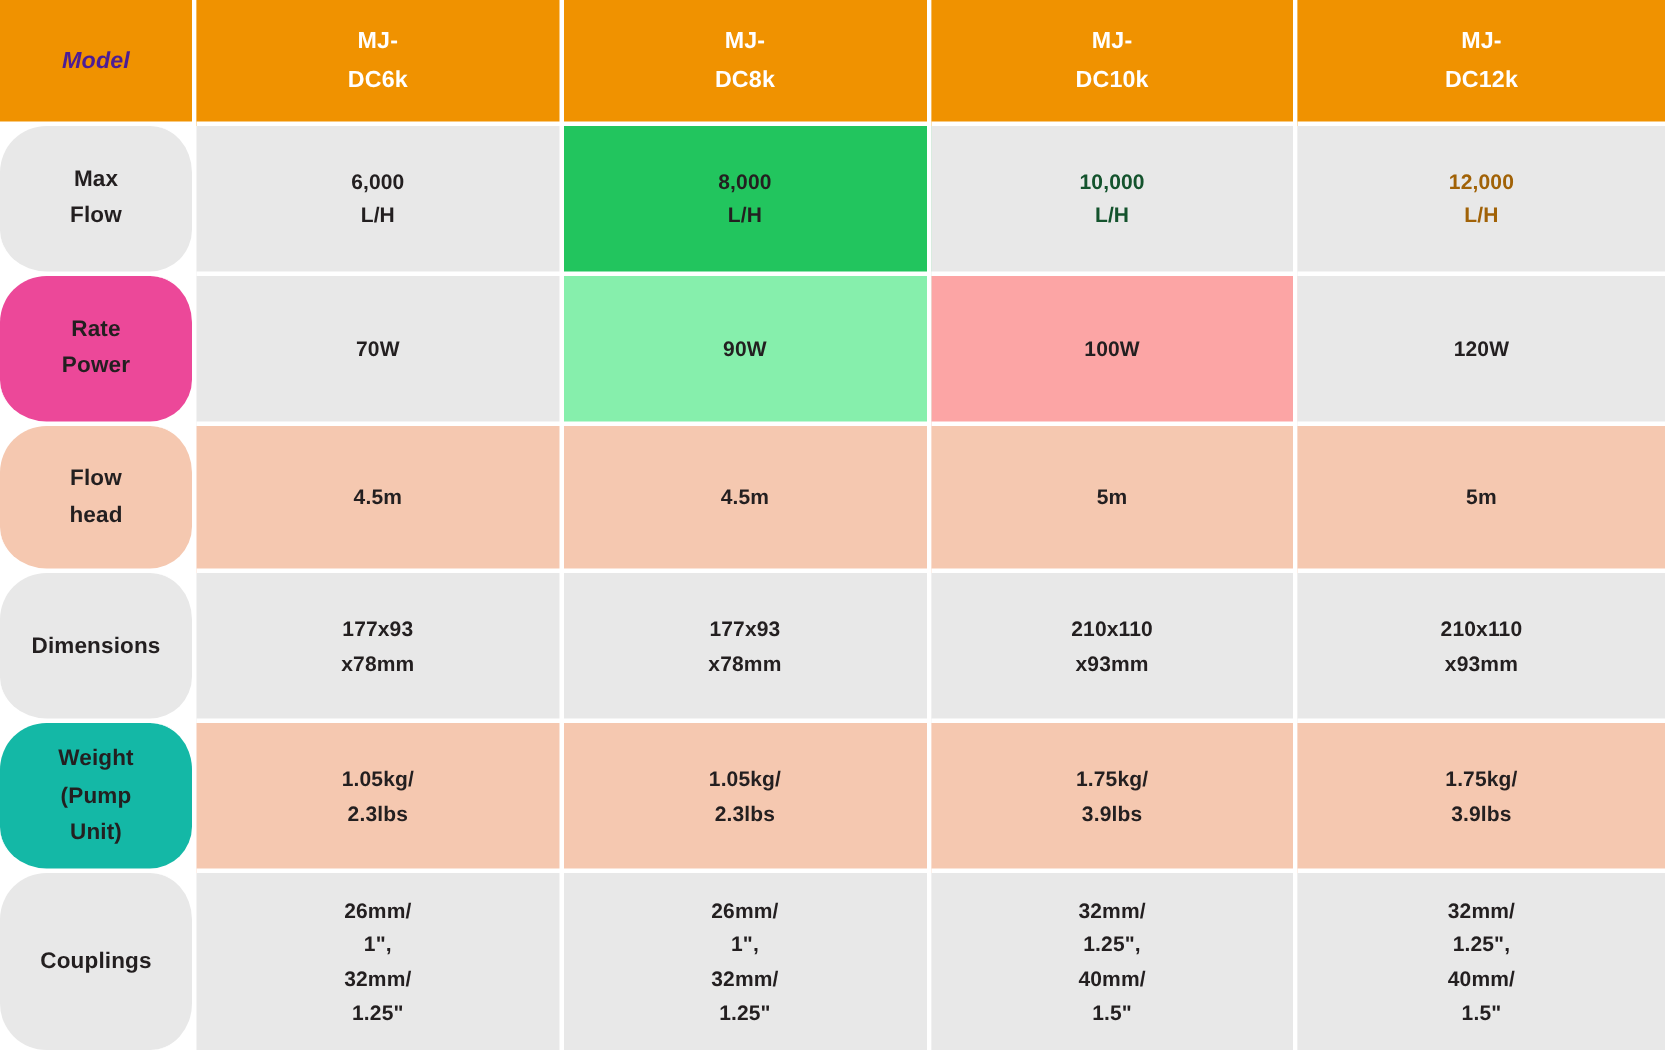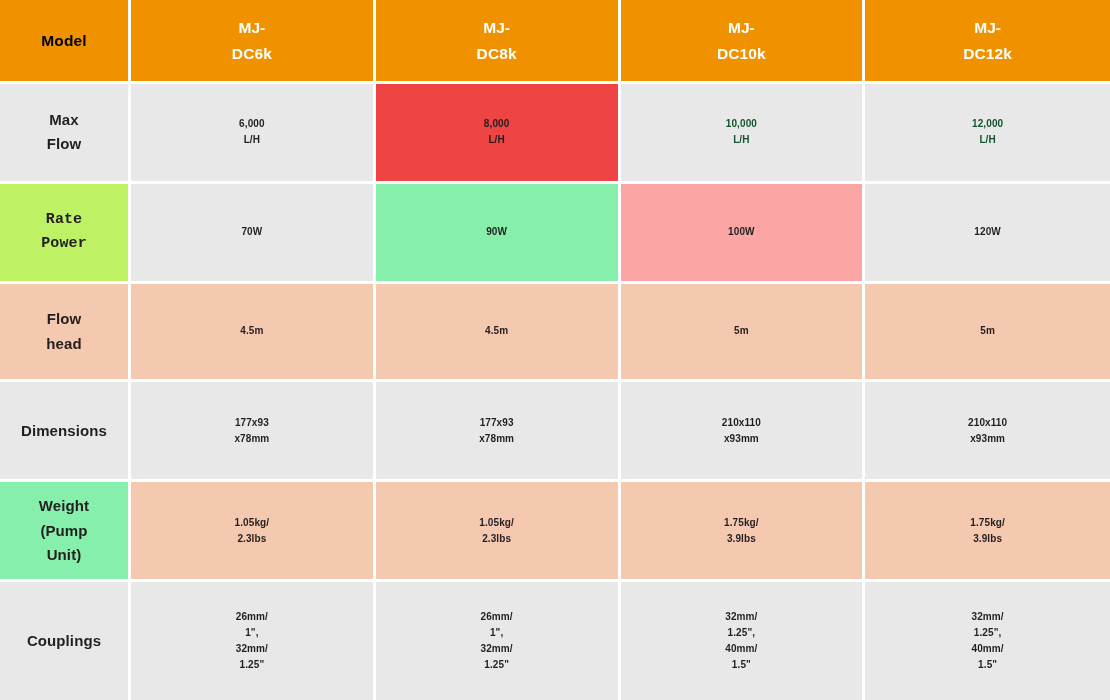--- a/index.html
+++ b/index.html
@@ -52,23 +52,24 @@
     height: 81px;
   }
   .row-header th.hdr-label { font-size: 15.5px; }
 
   
   .row-gray td  { background: #e8e8e8; }
   .row-pink td  { background: #f5c8b0; }
 
   .cell-label {
     font-size: 15px;
+    border-radius: 31px;
   }
   .cell-value {
-    font-size: 10px;
+    font-size: 14px;
   }
 
   .line { display: block; }
 
   
   .r-maxflow td     { height: 86px; }
   .r-voltage td     { height: 85px; }
   .r-ratepower td   { height: 86px; }
   .r-flowhead td    { height: 85px; }
   .r-dimensions td  { height: 86px; }
@@ -83,21 +84,21 @@
 <table id="spec-table">
   <colgroup>
     <col class="c-label">
     <col class="c-model">
     <col class="c-model">
     <col class="c-model">
     <col class="c-model">
   </colgroup>
   <thead>
     <tr class="row-header">
-      <th class="hdr-label" style="background: rgb(240, 146, 0); color: #000000; border-right-color: rgb(255, 255, 255); border-bottom-color: rgb(255, 255, 255);">
+      <th class="hdr-label" style="background: rgb(240, 146, 0); color: #4c1d95; border-right-color: rgb(255, 255, 255); border-bottom-color: rgb(255, 255, 255); font-style: italic;">
           <span class="line">Model</span>
         </th>
       <th style="background: rgb(240, 146, 0); color: rgb(255, 255, 255); border-right-color: rgb(255, 255, 255); border-bottom-color: rgb(255, 255, 255);">
           <span class="line">MJ-</span>
           <span class="line">DC6k</span>
         </th>
       <th style="background: rgb(240, 146, 0); color: rgb(255, 255, 255); border-right-color: rgb(255, 255, 255); border-bottom-color: rgb(255, 255, 255);">
           <span class="line">MJ-</span>
           <span class="line">DC8k</span>
         </th>
@@ -114,35 +115,35 @@
   <tbody>
       <tr class="row-gray r-maxflow">
         <td class="cell-label" style="background: rgb(232, 232, 232); color: rgb(35, 31, 32); border-right-color: rgb(255, 255, 255); border-bottom-color: rgb(255, 255, 255);">
           <span class="line">Max</span>
           <span class="line">Flow</span>
         </td>
         <td class="cell-value" style="background: rgb(232, 232, 232); color: rgb(35, 31, 32); border-right-color: rgb(255, 255, 255); border-bottom-color: rgb(255, 255, 255);">
           <span class="line">6,000</span>
           <span class="line">L/H</span>
         </td>
-        <td class="cell-value" style="background: #ef4444; color: rgb(35, 31, 32); border-right-color: rgb(255, 255, 255); border-bottom-color: rgb(255, 255, 255);">
+        <td class="cell-value" style="background: #22c55e; color: rgb(35, 31, 32); border-right-color: rgb(255, 255, 255); border-bottom-color: rgb(255, 255, 255);">
           <span class="line">8,000</span>
           <span class="line">L/H</span>
         </td>
         <td class="cell-value" style="background: rgb(232, 232, 232); color: #14532d; border-right-color: rgb(255, 255, 255); border-bottom-color: rgb(255, 255, 255);">
           <span class="line">10,000</span>
           <span class="line">L/H</span>
         </td>
-        <td class="cell-value" style="background: rgb(232, 232, 232); color: #14532d; border-right-color: rgb(255, 255, 255); border-bottom-color: rgb(255, 255, 255); margin-top: 40px;">
+        <td class="cell-value" style="background: rgb(232, 232, 232); color: #a16207; border-right-color: rgb(255, 255, 255); border-bottom-color: rgb(255, 255, 255); margin-top: 40px;">
           <span class="line">12,000</span>
           <span class="line">L/H</span>
         </td>
       </tr>
       <tr class="row-gray r-ratepower">
-        <td class="cell-label" style="background: #bef264; color: rgb(35, 31, 32); border-right-color: rgb(255, 255, 255); border-bottom-color: rgb(255, 255, 255); font-family: Liberation Mono, monospace;">
+        <td class="cell-label" style="background: #ec4899; color: rgb(35, 31, 32); border-right-color: rgb(255, 255, 255); border-bottom-color: rgb(255, 255, 255);">
           <span class="line">Rate</span>
           <span class="line">Power</span>
         </td>
         <td class="cell-value" style="background: rgb(232, 232, 232); color: rgb(35, 31, 32); border-right-color: rgb(255, 255, 255); border-bottom-color: rgb(255, 255, 255);">
           <span class="line">70W</span>
         </td>
         <td class="cell-value" style="background: #86efac; color: rgb(35, 31, 32); border-right-color: rgb(255, 255, 255); border-bottom-color: rgb(255, 255, 255);">
           <span class="line">90W</span>
         </td>
         <td class="cell-value" style="background: #fca5a5; color: rgb(35, 31, 32); border-right-color: rgb(255, 255, 255); border-bottom-color: rgb(255, 255, 255);">
@@ -185,21 +186,21 @@
         <td class="cell-value" style="background: rgb(232, 232, 232); color: rgb(35, 31, 32); border-right-color: rgb(255, 255, 255); border-bottom-color: rgb(255, 255, 255);">
           <span class="line">210x110</span>
           <span class="line">x93mm</span>
         </td>
         <td class="cell-value" style="background: rgb(232, 232, 232); color: rgb(35, 31, 32); border-right-color: rgb(255, 255, 255); border-bottom-color: rgb(255, 255, 255);">
           <span class="line">210x110</span>
           <span class="line">x93mm</span>
         </td>
       </tr>
       <tr class="row-pink r-weight">
-        <td class="cell-label" style="background: #86efac; color: rgb(35, 31, 32); border-right-color: rgb(255, 255, 255); border-bottom-color: rgb(255, 255, 255);">
+        <td class="cell-label" style="background: #14b8a6; color: rgb(35, 31, 32); border-right-color: rgb(255, 255, 255); border-bottom-color: rgb(255, 255, 255);">
           <span class="line">Weight</span>
           <span class="line">(Pump</span>
           <span class="line">Unit)</span>
         </td>
         <td class="cell-value" style="background: rgb(245, 200, 176); color: rgb(35, 31, 32); border-right-color: rgb(255, 255, 255); border-bottom-color: rgb(255, 255, 255);">
           <span class="line">1.05kg/</span>
           <span class="line">2.3lbs</span>
         </td>
         <td class="cell-value" style="background: rgb(245, 200, 176); color: rgb(35, 31, 32); border-right-color: rgb(255, 255, 255); border-bottom-color: rgb(255, 255, 255);">
           <span class="line">1.05kg/</span>

